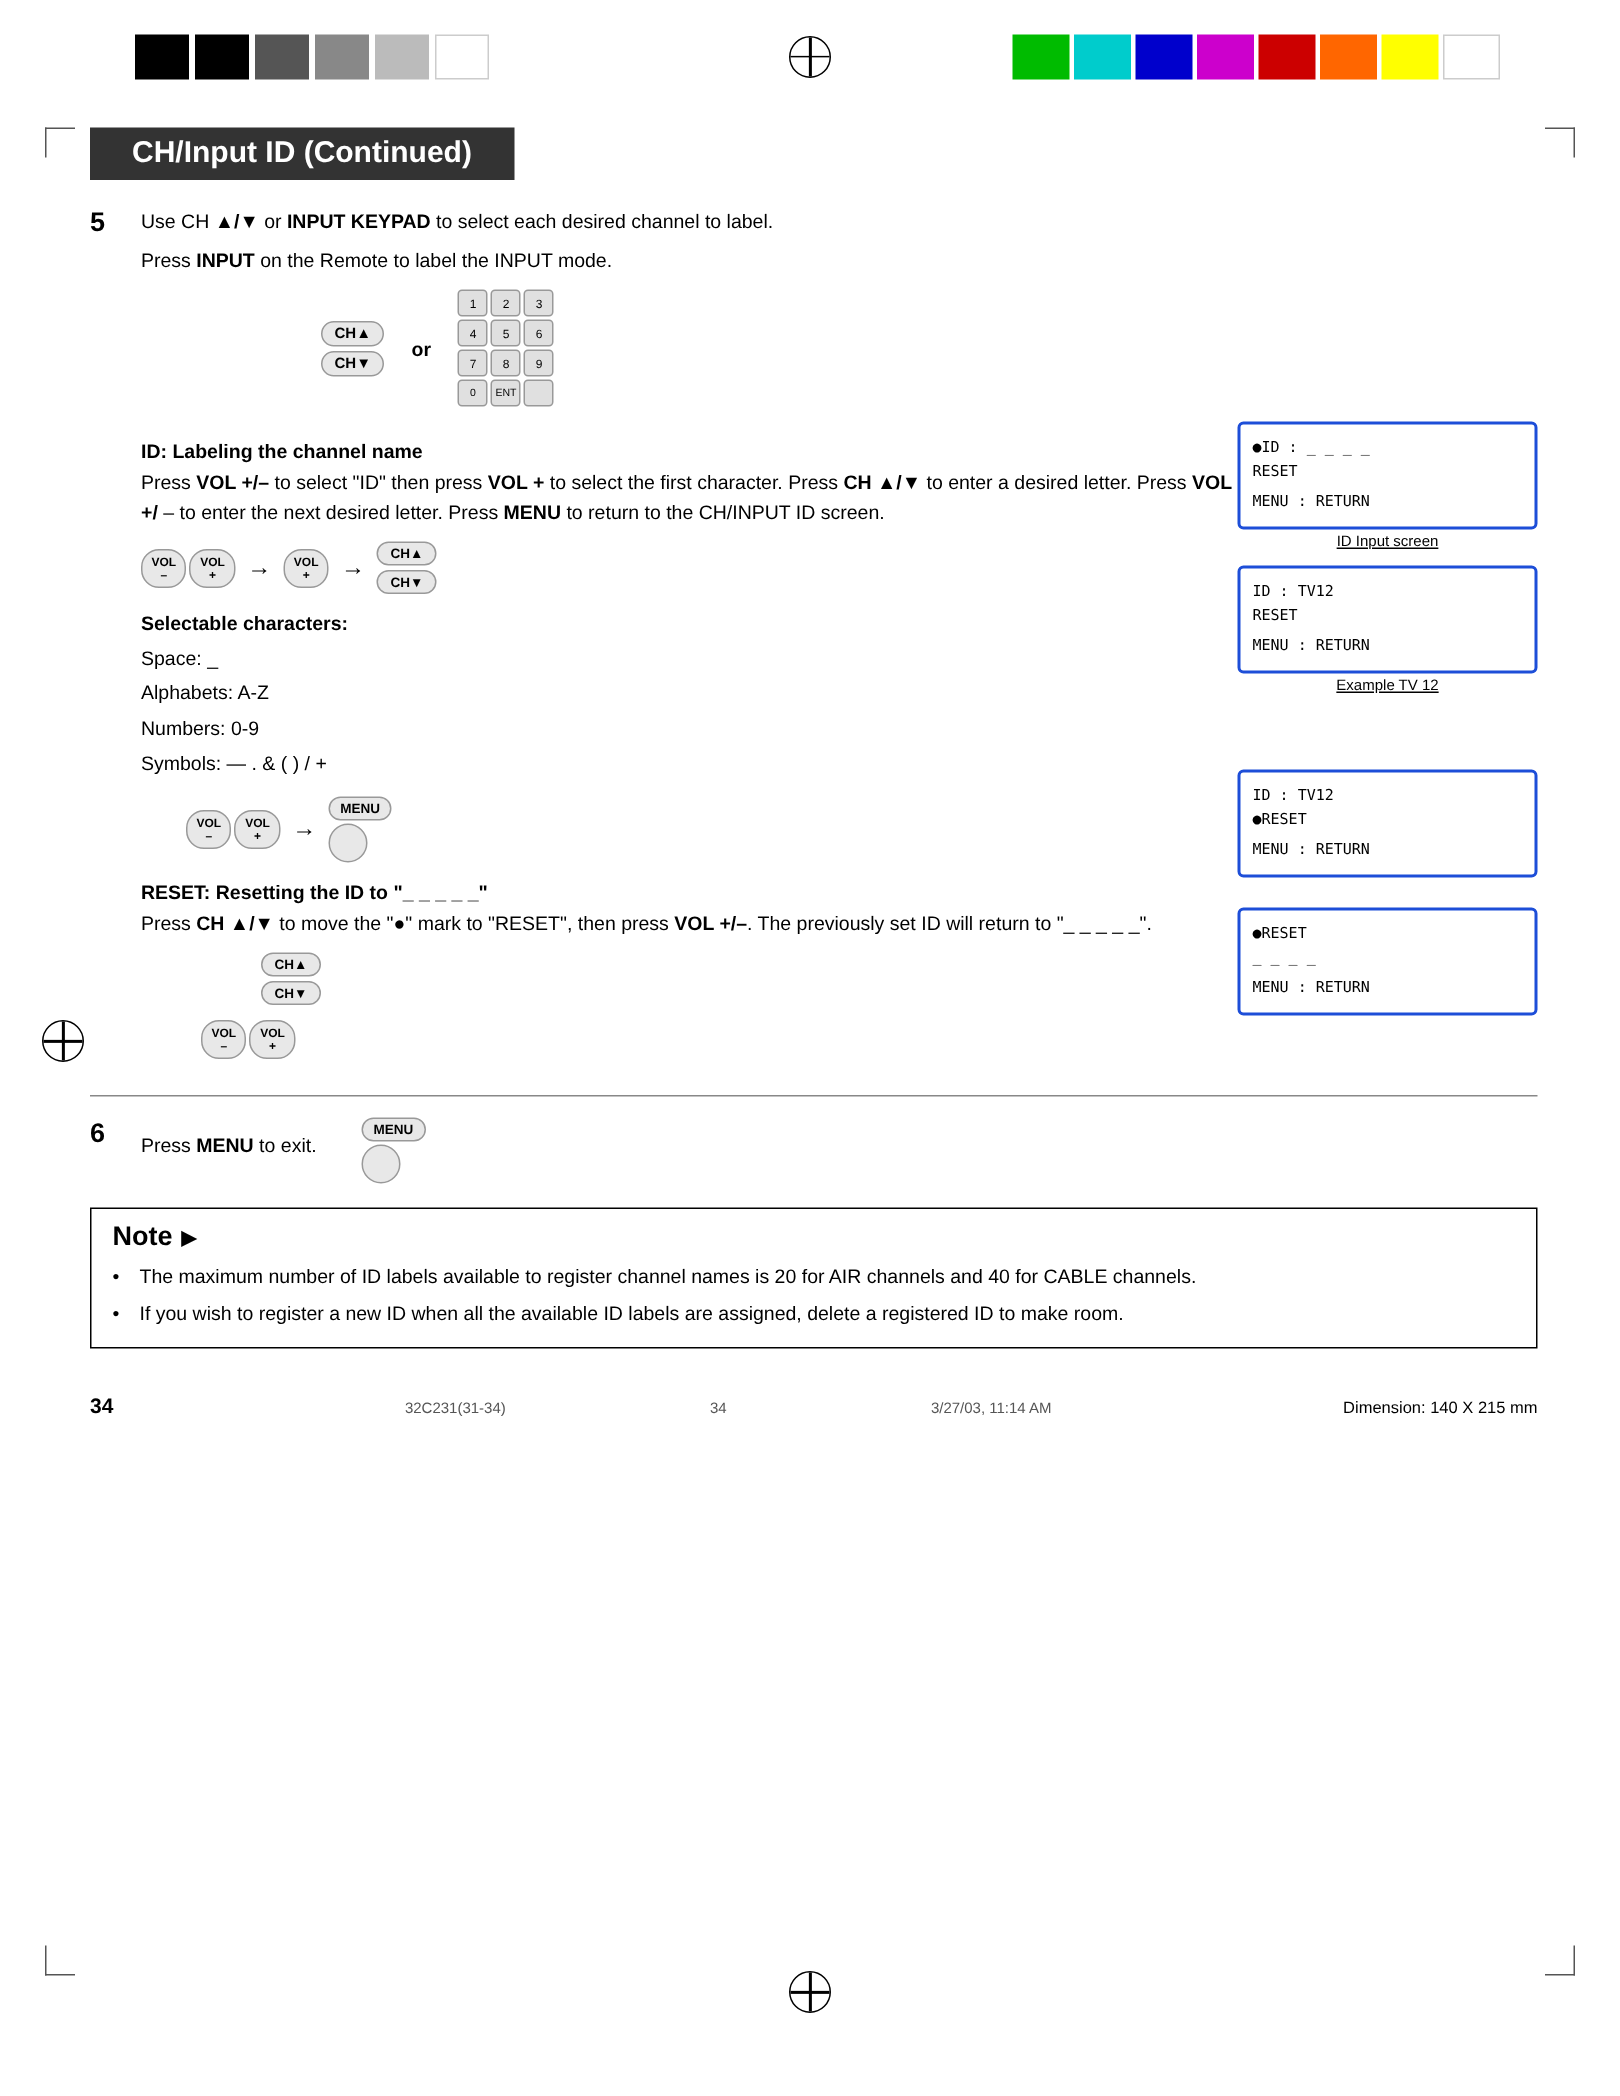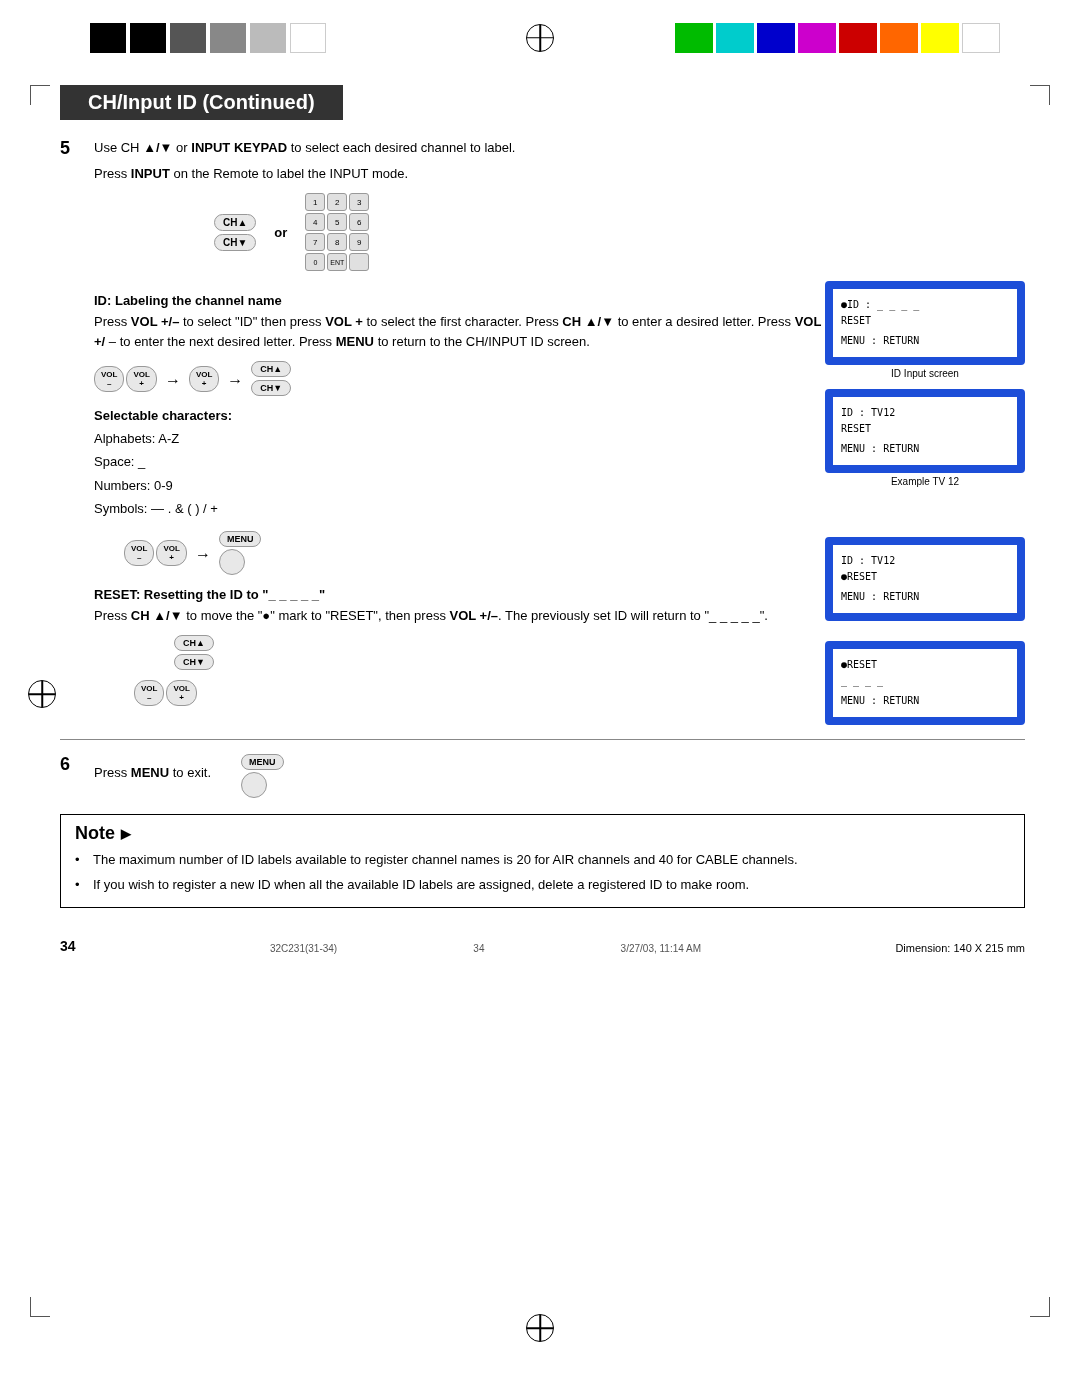--- a/index.html
+++ b/index.html
@@ -172,32 +172,33 @@
       border: 1px solid #999;
       border-radius: 3px;
       font-size: 8px;
       display: flex;
       align-items: center;
       justify-content: center;
     }
 
     
     .screen-box {
-      border: 8px solid #1d4ed8;
+      border: 2px solid #1d4ed8;
       border-radius: 4px;
       padding: 8px;
       min-height: 60px;
       background: #fff;
       font-size: 10px;
       position: relative;
     }
     .screen-label {
       font-size: 10px;
       text-align: center;
       margin-top: 3px;
+      text-decoration: underline;
     }
     .screen-text {
       font-family: monospace;
       font-size: 10px;
       line-height: 1.6;
     }
 
     
     .sub-heading {
       font-weight: bold;
@@ -399,22 +400,22 @@
             <div class="remote-btn-vol">VOL<br>+</div>
             <div class="arrow-right">→</div>
             <div class="btn-group">
               <div class="remote-btn" style="font-size:9px;">CH▲</div>
               <div class="remote-btn" style="font-size:9px;">CH▼</div>
             </div>
           </div>
 
           <div class="sub-heading">Selectable characters:</div>
           <div class="selectable-list">
+            <div>Space: _</div>
             <div>Alphabets: A-Z</div>
-            <div>Space: _</div>
             <div>Numbers: 0-9</div>
             <div>Symbols: — . &amp; ( ) / +</div>
           </div>
 
           <div class="remote-graphic">
             <div style="margin-left:30px;">
               <div class="vol-pair">
                 <div class="remote-btn-vol">VOL<br>–</div>
                 <div class="remote-btn-vol">VOL<br>+</div>
               </div>

